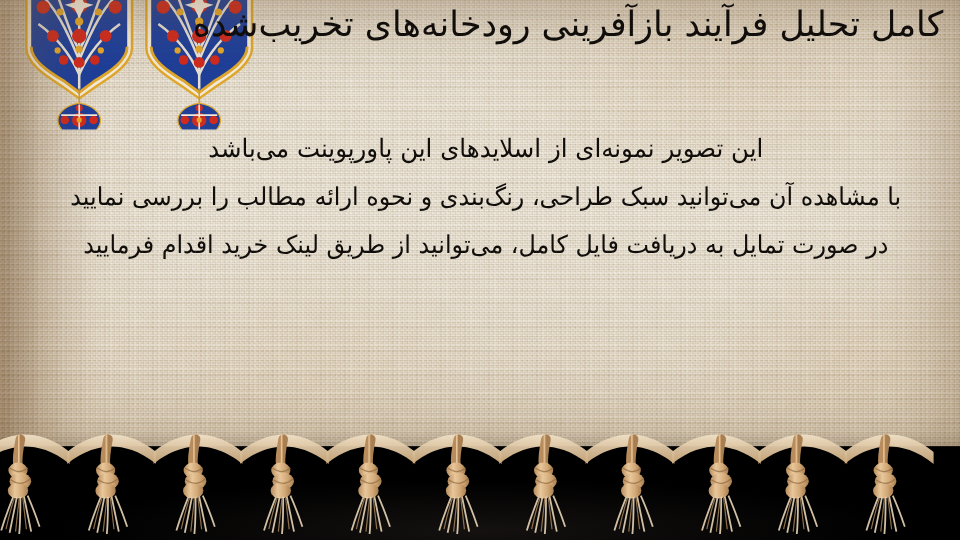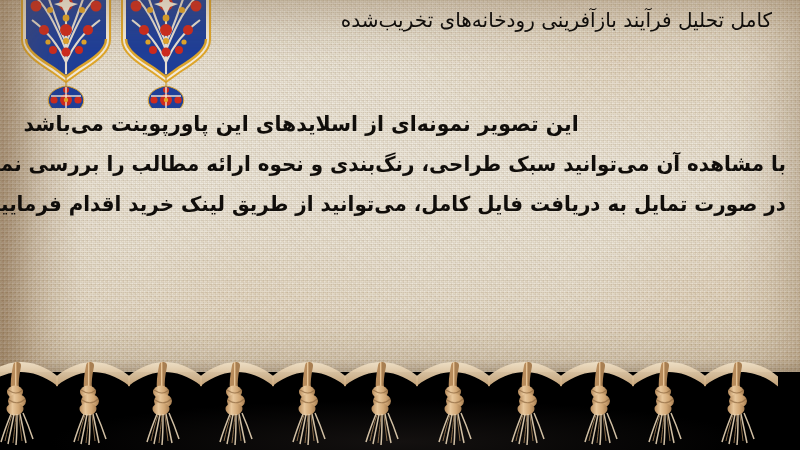--- a/index.html
+++ b/index.html
@@ -52,32 +52,32 @@
       repeating-linear-gradient(-45deg, rgba(255,255,255,.10) 0px, rgba(255,255,255,.10) 1px, rgba(0,0,0,0) 1px, rgba(0,0,0,0) 3px);
   }
 
   
   .ornament{position:absolute;top:-42px;width:92px;height:150px;}
   .orn1{left:20px;}
   .orn2{left:120px;}
 
   
   #title{
-    position:absolute;right:28px;top:2px;width:640px;
+    position:absolute;right:14px;top:2px;width:640px;
     text-align:right;direction:rtl;color:#100d0a;
     font-family:"DejaVu Sans","Liberation Sans",sans-serif;
-    font-size:20px;line-height:37px;letter-spacing:0px;
+    font-size:29px;line-height:37px;letter-spacing:0px;
   }
   #title .tline{display:block;white-space:nowrap;}
 
   #body{
     position:absolute;right:14px;top:104px;width:786px;
-    text-align:left;direction:rtl;color:#100d0a;
+    text-align:center;direction:rtl;color:#100d0a;
     font-family:"DejaVu Sans","Liberation Sans",sans-serif;
-    font-size:21px;line-height:40px;font-weight:700;
+    font-size:21px;line-height:40px;font-weight:400;
   }
   #body .bline{display:block;white-space:nowrap;transform:scaleX(.97);transform-origin:right center;}
   #body .bline.l2{font-size:20.5px;}
   #body .bline.l3{font-size:20.5px;}
 
   
   #blackband{
     position:absolute;left:0;top:372px;width:800px;height:78px;
     background:
       radial-gradient(ellipse 500px 60px at 400px 70px, #141110, #000 70%),

